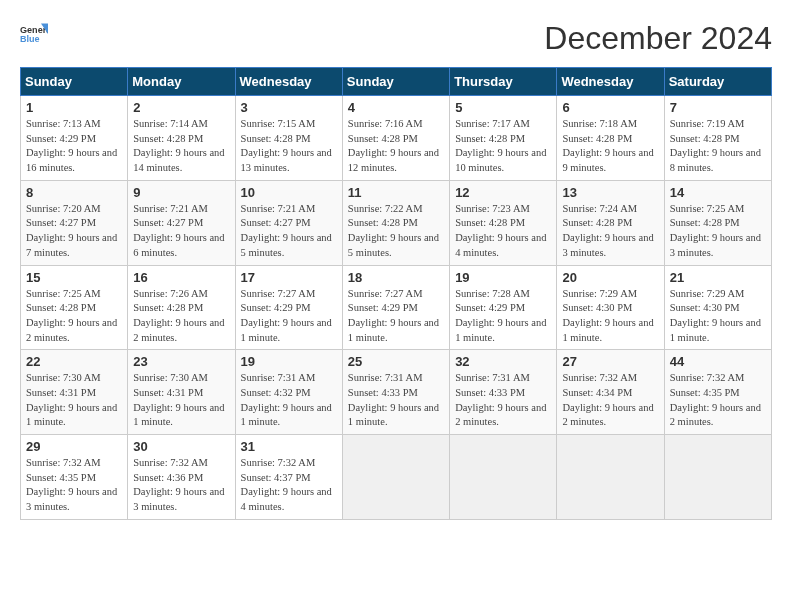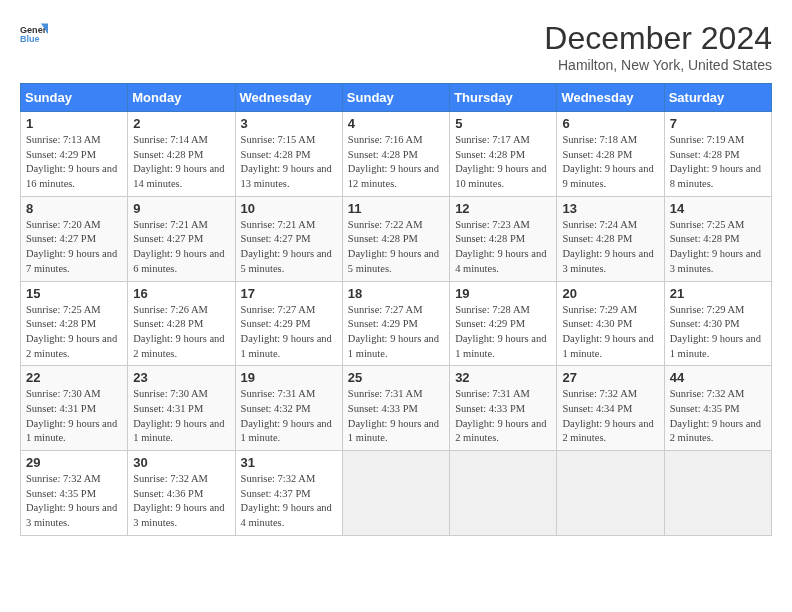--- a/index.html
+++ b/index.html
@@ -36,21 +36,21 @@
     .subtitle {
       font-size: 14px;
       color: #555;
     }
     .calendar {
       width: 100%;
       border-collapse: collapse;
       font-size: 11px;
     }
     .calendar thead th {
-      background-color: #3b82f6;
+      background-color: #0c4a6e;
       color: #fff;
       padding: 6px 4px;
       text-align: left;
       font-size: 13px;
       font-weight: bold;
       border: 1px solid #3a7bc8;
     }
     .calendar tbody td {
       border: 1px solid #ccc;
       vertical-align: top;
@@ -85,21 +85,20 @@
 <div class="header-area">
   <div class="logo">
     <svg class="logo-icon" viewBox="0 0 40 40" xmlns="http://www.w3.org/2000/svg">
       <text x="0" y="18" font-size="13" font-weight="bold" fill="#333" font-family="Arial">General</text>
       <text x="0" y="32" font-size="13" font-weight="bold" fill="#4a90d9" font-family="Arial">Blue</text>
       <polygon points="30,5 40,5 40,20" fill="#4a90d9"></polygon>
     </svg>
   </div>
   <div class="title-area">
     <div class="main-title">December 2024</div>
-    <div class="subtitle">Hamilton, New York, United States</div>
   </div>
 </div>
 
 <table class="calendar">
   <thead>
     <tr>
       <th>Sunday</th>
       <th>Monday</th>
       <th>Wednesday</th>
       <th>Sunday</th>

